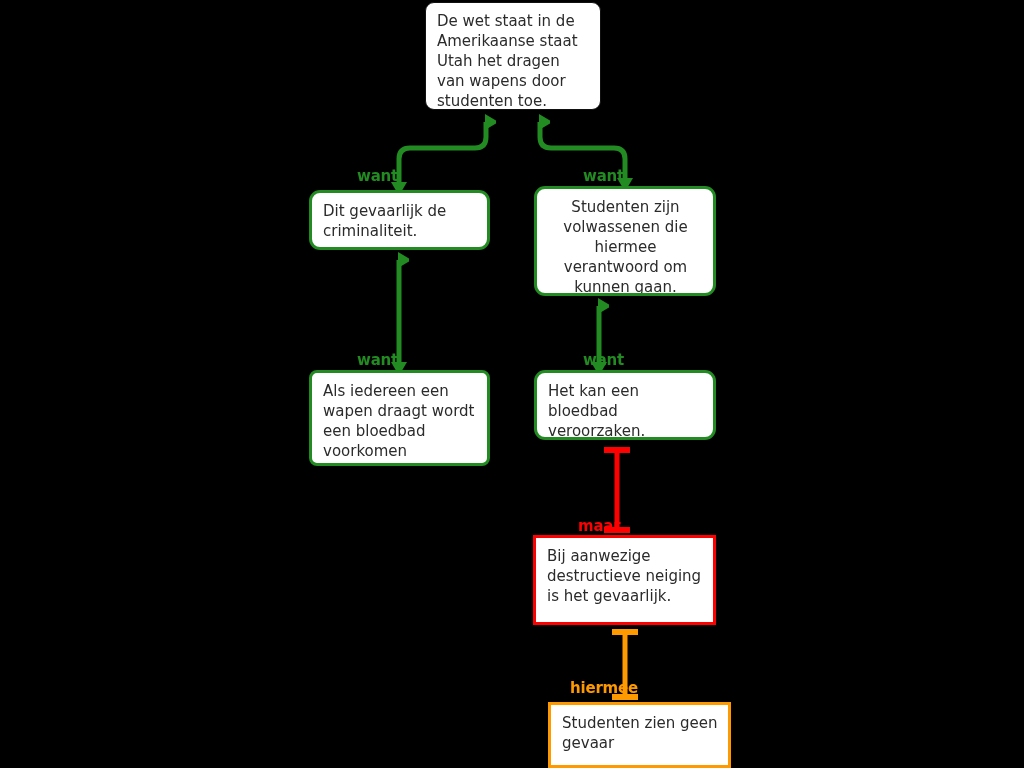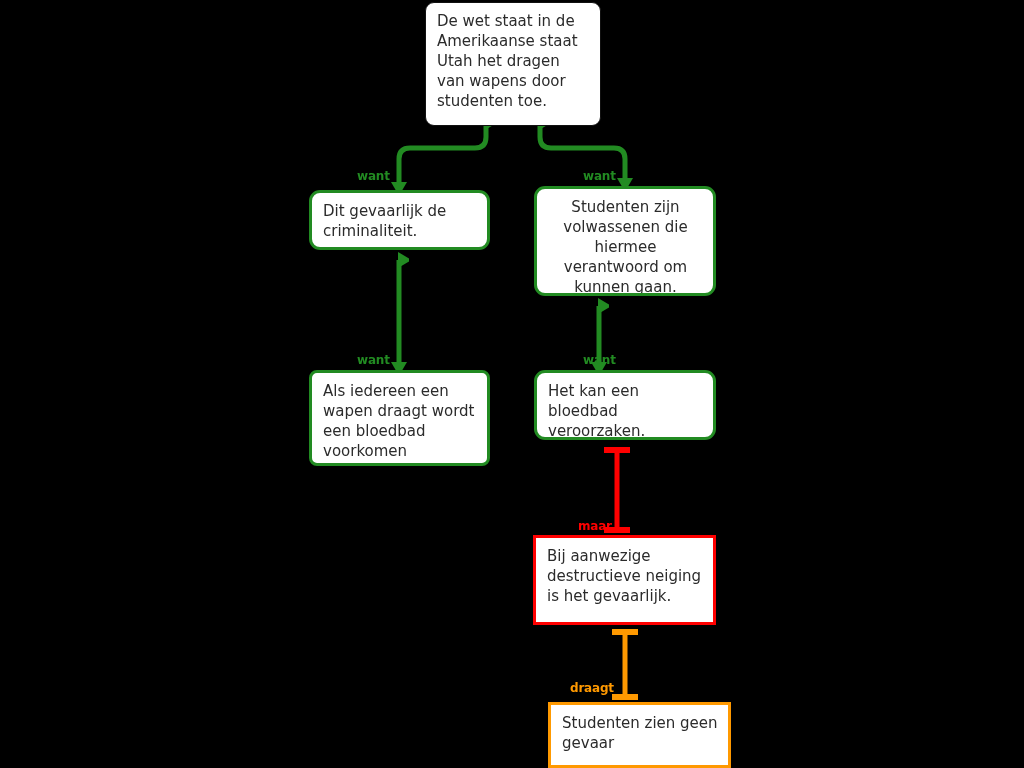--- a/index.html
+++ b/index.html
@@ -55,21 +55,21 @@
     border: 3px solid #ff9900;
     border-radius: 0;
     margin-left: 15px;
   }
   .node-text {
     display: block;
     white-space: pre-line;
   }
   .edge-label {
     position: absolute;
-    font-size: 12px;
+    font-size: 15px;
     font-weight: bold;
     letter-spacing: -0.2px;
     line-height: 12px;
     white-space: nowrap;
   }
   .edge-label.support { color: #228B22; }
   .edge-label.objection { color: #ff0000; text-align: center; }
   .edge-label.rebuttal { color: #ff9900; }
 </style>
 </head>
@@ -106,21 +106,21 @@
 
     <path d="M 617,533 L 617,452" fill="none" stroke="#ff0000" stroke-width="5" stroke-linecap="butt"></path>
     <rect x="604" y="447" width="26" height="6" fill="#ff0000"></rect>
     <rect x="604" y="527" width="26" height="6" fill="#ff0000"></rect>
 
     <path d="M 625,700 L 625,634" fill="none" stroke="#ff9900" stroke-width="5" stroke-linecap="butt"></path>
     <rect x="612" y="629" width="26" height="6" fill="#ff9900"></rect>
     <rect x="612" y="694" width="26" height="6" fill="#ff9900"></rect>
   </svg>
 
-  <div class="node root" style="left:425px; top:2px; width:176px; height:124px;">
+  <div class="node root" style="left:425px; top:2px; width:176px; height:108px;">
     <span class="node-text">De wet staat in de Amerikaanse staat Utah het dragen van wapens door studenten toe.</span>
   </div>
 
   <div class="node support" style="left:309px; top:190px; width:181px; height:60px;">
     <span class="node-text">Dit gevaarlijk de criminaliteit.</span>
   </div>
 
   <div class="node support" style="left:534px; top:186px; width:182px; height:110px;text-align:center;">
     <span class="node-text">Studenten zijn volwassenen die hiermee verantwoord om kunnen gaan.</span>
   </div>
@@ -139,15 +139,15 @@
 
   <div class="node rebuttal" style="left:533px; top:702px; width:183px; height:66px;">
     <span class="node-text">Studenten zien geen gevaar</span>
   </div>
 
   <span class="edge-label support" style="left:357px; top:170px;">want</span>
   <span class="edge-label support" style="left:583px; top:170px;">want</span>
   <span class="edge-label support" style="left:357px; top:354px;">want</span>
   <span class="edge-label support" style="left:583px; top:354px;">want</span>
   <span class="edge-label objection" style="left:578px; top:520px;">maar</span>
-  <span class="edge-label rebuttal" style="left:570px; top:682px;">draagt</span>
+  <span class="edge-label rebuttal" style="left:570px; top:682px;">hiermee</span>
 
 </div>
 
 </body></html>

